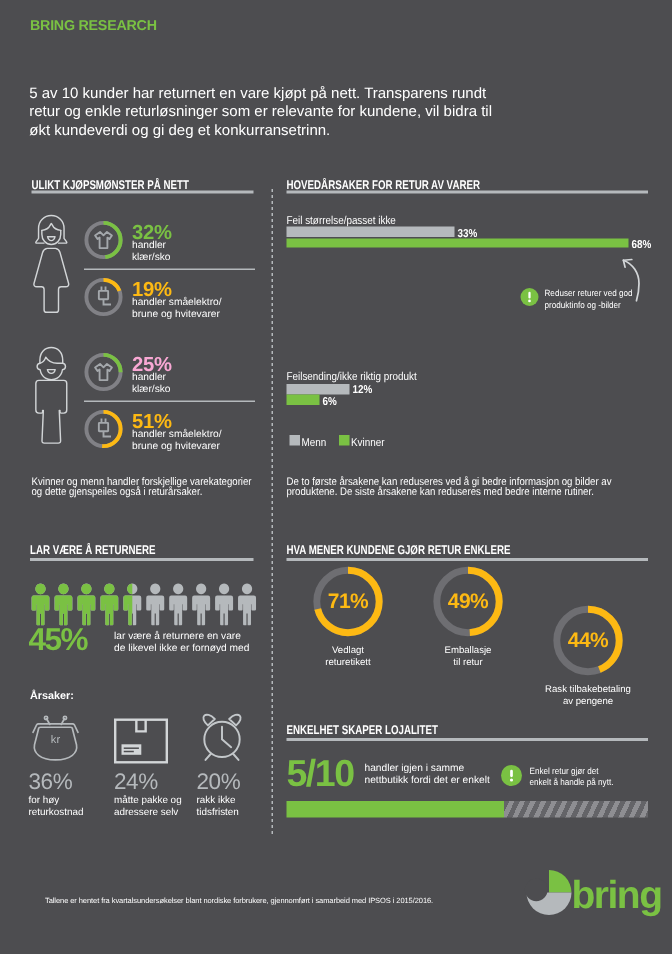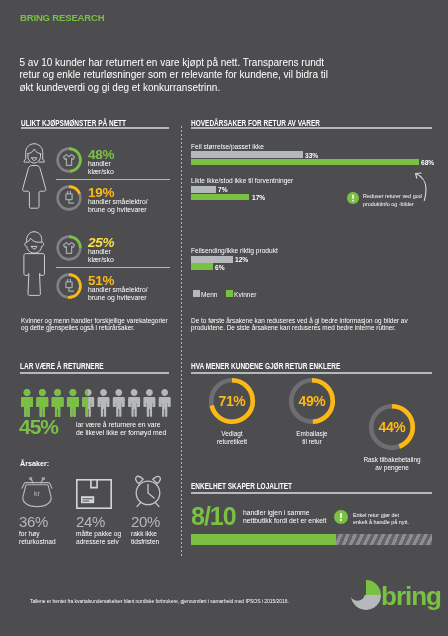--- a/index.html
+++ b/index.html
@@ -92,21 +92,21 @@
 
   <div class="abs" style="left:55.5px;top:147px;">
     <svg width="26" height="26" viewBox="0 0 26 26">
       <circle cx="13" cy="13" r="11.4" fill="none" stroke="#818186" stroke-width="2.6"></circle>
       <circle class="arc" cx="13" cy="13" r="11.4" fill="none" stroke="#7ac143" stroke-width="2.6" transform="rotate(-90 13 13)" stroke-dasharray="34.38 37.25"></circle>
       <g transform="translate(13,13)">
         <path d="M-2.3 -5.4 L-5.6 -3.0 L-4.0 -0.6 L-2.6 -1.6 L-2.6 5.4 L2.6 5.4 L2.6 -1.6 L4.0 -0.6 L5.6 -3.0 L2.3 -5.4 L0 -3.1 Z" fill="none" stroke="#a4a8ac" stroke-width="1.25" stroke-linejoin="round" stroke-linecap="round"></path>
       </g>
     </svg>
   </div>
-  <div class="abs pct" style="left:88px;top:148px;color:#7ac143;">48%</div>
+  <div class="abs pct" style="left:88px;top:148px;color:#7ac143;">32%</div>
   <div class="abs sub" style="left:88px;top:160px;">handler
 klær/sko</div>
 
   <div class="abs hrule" style="left:55.5px;top:179px;width:114px;"></div>
 
   <div class="abs" style="left:55.5px;top:185px;">
     <svg width="26" height="26" viewBox="0 0 26 26">
       <circle cx="13" cy="13" r="11.4" fill="none" stroke="#818186" stroke-width="2.6"></circle>
       <circle class="arc" cx="13" cy="13" r="11.4" fill="none" stroke="#fdb913" stroke-width="2.6" transform="rotate(-90 13 13)" stroke-dasharray="13.61 58.02"></circle>
       <g transform="translate(13,13)" fill="none" stroke="#a4a8ac" stroke-width="1.25" stroke-linecap="butt">
@@ -137,21 +137,21 @@
 
   <div class="abs" style="left:55.5px;top:235px;">
     <svg width="26" height="26" viewBox="0 0 26 26">
       <circle cx="13" cy="13" r="11.4" fill="none" stroke="#818186" stroke-width="2.6"></circle>
       <circle class="arc" cx="13" cy="13" r="11.4" fill="none" stroke="#7ac143" stroke-width="2.6" transform="rotate(-90 13 13)" stroke-dasharray="17.91 53.72"></circle>
       <g transform="translate(13,13)">
         <path d="M-2.3 -5.4 L-5.6 -3.0 L-4.0 -0.6 L-2.6 -1.6 L-2.6 5.4 L2.6 5.4 L2.6 -1.6 L4.0 -0.6 L5.6 -3.0 L2.3 -5.4 L0 -3.1 Z" fill="none" stroke="#a4a8ac" stroke-width="1.25" stroke-linejoin="round" stroke-linecap="round"></path>
       </g>
     </svg>
   </div>
-  <div class="abs pct" style="left:88px;top:236px;color:#fde047;font-style:italic;">25%</div>
+  <div class="abs pct" style="left:88px;top:236px;color:#f9a8d4;">25%</div>
   <div class="abs sub" style="left:88px;top:248px;">handler
 klær/sko</div>
 
   <div class="abs hrule" style="left:55.5px;top:267px;width:114px;"></div>
 
   <div class="abs" style="left:55.5px;top:273px;">
     <svg width="26" height="26" viewBox="0 0 26 26">
       <circle cx="13" cy="13" r="11.4" fill="none" stroke="#818186" stroke-width="2.6"></circle>
       <circle class="arc" cx="13" cy="13" r="11.4" fill="none" stroke="#fdb913" stroke-width="2.6" transform="rotate(-90 13 13)" stroke-dasharray="36.53 35.10"></circle>
       <g transform="translate(13,13)" fill="none" stroke="#a4a8ac" stroke-width="1.25" stroke-linecap="butt">
@@ -170,27 +170,20 @@
   <div class="abs sechead" style="left:191px;top:117.6px;">HOVEDÅRSAKER FOR RETUR AV VARER</div>
   <div class="abs secrule" style="left:190.5px;top:126.6px;width:241px;"></div>
 
   <div class="abs" id="barchart" style="left:191px;top:140px;width:241px;height:140px;">
       <div class="abs" style="left: 0px; top: 0px; width: 241px; height: 30px; padding-left: 35px;">
         <div class="abs barlabel" style="left: 0px; top: 1.6px;">Feil størrelse/passet ikke</div>
         <div class="bar" style="left: 0px; top: 11.4px; width: 111.5px; background: rgb(181, 185, 188);"></div>
         <div class="barval" style="left: 113.7px; top: 10.6px;">33%</div>
         <div class="bar" style="left: 0px; top: 18.75px; width: 227.6px; background: rgb(122, 193, 67);"></div>
         <div class="barval" style="left: 229.8px; top: 17.95px;">68%</div>
-      </div>
-      <div class="abs" style="left: 0px; top: 34.9px; width: 241px; height: 30px;">
-        <div class="abs barlabel" style="left: 0px; top: 1.6px;">Likte ikke/stod ikke til forventninger</div>
-        <div class="bar" style="left: 0px; top: 11.4px; width: 25.2px; background: rgb(181, 185, 188);"></div>
-        <div class="barval" style="left: 27.4px; top: 10.6px;">7%</div>
-        <div class="bar" style="left: 0px; top: 18.75px; width: 58.4px; background: rgb(122, 193, 67);"></div>
-        <div class="barval" style="left: 60.6px; top: 17.95px;">17%</div>
       </div>
       <div class="abs" style="left: 0px; top: 104.7px; width: 241px; height: 30px;">
         <div class="abs barlabel" style="left: 0px; top: 1.6px;">Feilsending/ikke riktig produkt</div>
         <div class="bar" style="left: 0px; top: 11.4px; width: 41.8px; background: rgb(181, 185, 188);"></div>
         <div class="barval" style="left: 44px; top: 10.6px;">12%</div>
         <div class="bar" style="left: 0px; top: 18.75px; width: 21.9px; background: rgb(122, 193, 67);"></div>
         <div class="barval" style="left: 24.1px; top: 17.95px;">6%</div>
       </div>
     </div>
 
@@ -356,21 +349,21 @@
           <text x="33" y="30.5" text-anchor="middle" font-family="Liberation Sans, sans-serif" font-size="14" font-weight="bold" letter-spacing="-0.4" fill="#fdb913">44%</text>
         </svg>
         <div class="abs donutlbl" style="left:0;top:55px;width:66px;">Rask tilbakebetaling
 av pengene</div>
       </div>
     </div>
 
   <div class="abs sechead" style="left:191px;top:481.4px;">ENKELHET SKAPER LOJALITET</div>
   <div class="abs secrule" style="left:190.5px;top:491.8px;width:241px;"></div>
 
-  <div class="abs score" style="left:191px;top:504px;">8/10</div>
+  <div class="abs score" style="left:191px;top:504px;">5/10</div>
   <div class="abs scoretxt" style="left:243px;top:509px;">handler igjen i samme
 nettbutikk fordi det er enkelt</div>
 
   <div class="abs" style="left:334px;top:510px;">
     <svg width="14" height="14" viewBox="0 0 14 14">
       <circle cx="7" cy="7" r="7" fill="#7ac143"></circle>
       <rect x="6.1" y="3.1" width="1.8" height="5" rx="0.9" fill="#fff"></rect>
       <circle cx="7" cy="10" r="1.05" fill="#fff"></circle>
     </svg>
   </div>

